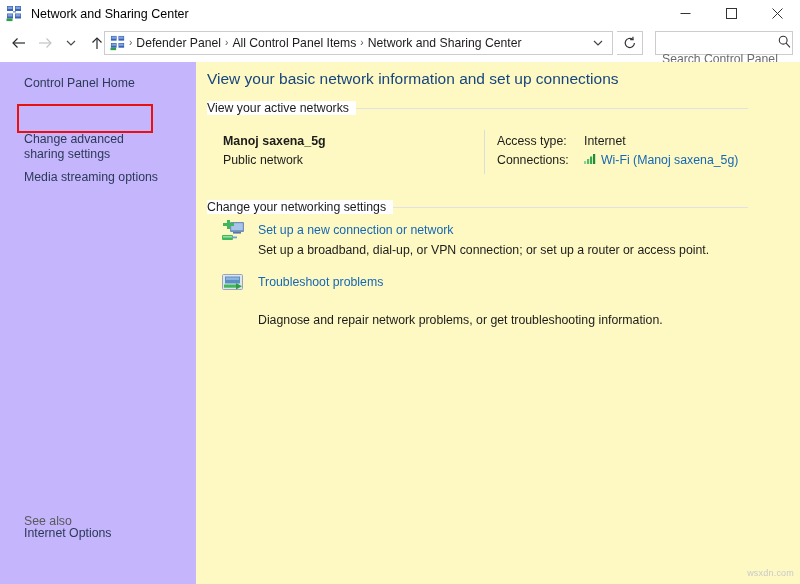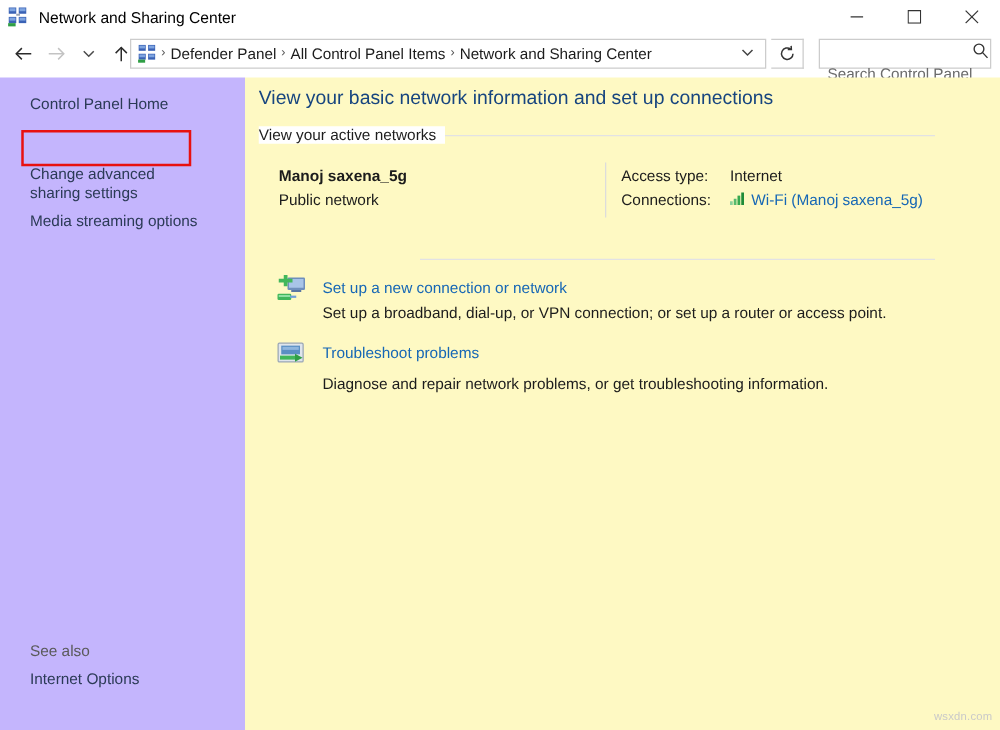--- a/index.html
+++ b/index.html
@@ -346,21 +346,21 @@
   </div>
 
   <div class="sidebar">
     <div class="side-link" style="top:14px;">Control Panel Home</div>
     <div class="side-link wrap" style="top:70px;">Change advanced sharing settings</div>
     <div class="side-link" style="top:108px;">Media streaming options</div>
 
     <div class="highlight-box"></div>
 
     <div class="seealso-head">See also</div>
-    <div class="seealso-link" style="top:474px;">Internet Options</div>
+    <div class="seealso-link" style="top:464px;">Internet Options</div>
   </div>
 
   <div class="content">
 
     <div class="page-heading">View your basic network information and set up connections</div>
 
     <div class="section-head" style="left:11px; top:39px;">View your active networks</div>
     <div class="section-rule" style="left:130px; top:46px; width:422px;"></div>
 
     <div class="net-name">Manoj saxena_5g</div>
@@ -377,20 +377,21 @@
         <svg width="13" height="11" viewBox="0 0 13 11">
           <rect x="0" y="8" width="2.2" height="3" fill="#8bd19a"></rect>
           <rect x="3" y="6" width="2.2" height="5" fill="#57bb6e"></rect>
           <rect x="6" y="3.5" width="2.2" height="7.5" fill="#36a84f"></rect>
           <rect x="9" y="1" width="2.2" height="10" fill="#1f8c38"></rect>
         </svg>
       </span>
       <span>Wi-Fi (Manoj saxena_5g)</span>
     </div>
 
+    <div class="section-head" style="left:11px; top:138px;">Change your networking settings</div>
     <div class="section-rule" style="left:140px; top:145px; width:412px;"></div>
 
     <div class="task-icon" style="left:24px; top:157px;">
       <svg width="26" height="26" viewBox="0 0 26 26">
         <rect x="10" y="3" width="14" height="10" rx="1" fill="#6f8fbd"></rect>
         <rect x="11.2" y="4.2" width="11.6" height="7" fill="#a8c4e8"></rect>
         <rect x="13" y="13" width="8" height="1.6" fill="#5a77a3"></rect>
         <path d="M3 4 h4 v-3 h3 v3 h4 v3 h-4 v3 h-3 v-3 h-4 z" fill="#41b75b"></path>
         <rect x="2" y="16" width="11" height="5" rx="1" fill="#41b75b"></rect>
         <rect x="3" y="17" width="9" height="1.6" fill="#8fe0a2"></rect>
@@ -403,19 +404,19 @@
     <div class="task-icon" style="left:24px; top:209px;">
       <svg width="26" height="26" viewBox="0 0 26 26">
         <rect x="2.5" y="3.5" width="20" height="15" rx="1" fill="#dfe5ec" stroke="#9aa6b5" stroke-width="1"></rect>
         <rect x="5" y="5.5" width="15" height="7" fill="#5a8fc4"></rect>
         <rect x="6" y="6.5" width="13" height="2.4" fill="#8fb6de"></rect>
         <rect x="4" y="13.5" width="13" height="3.2" fill="#41b75b"></rect>
         <polygon points="16,12 22,15.2 16,18.4" fill="#2f9e44"></polygon>
       </svg>
     </div>
     <div class="task-link" style="left:62px; top:213px;">Troubleshoot problems</div>
-    <div class="task-desc" style="left:62px; top:238px;">Diagnose and repair network problems, or get troubleshooting information.</div>
+    <div class="task-desc" style="left:62px; top:251px;">Diagnose and repair network problems, or get troubleshooting information.</div>
 
   </div>
 
   <div class="watermark">wsxdn.com</div>
 
 </div>
 
 </body></html>

